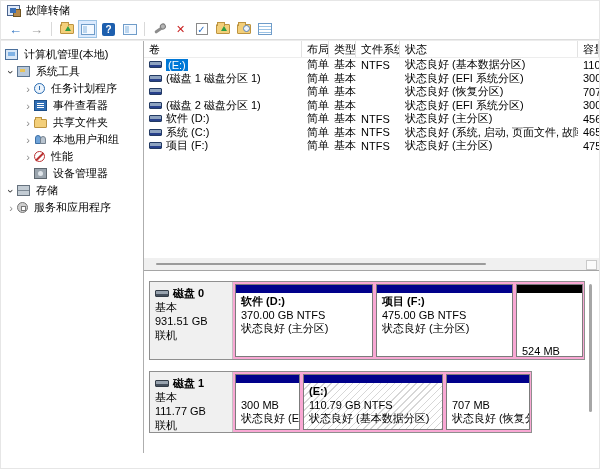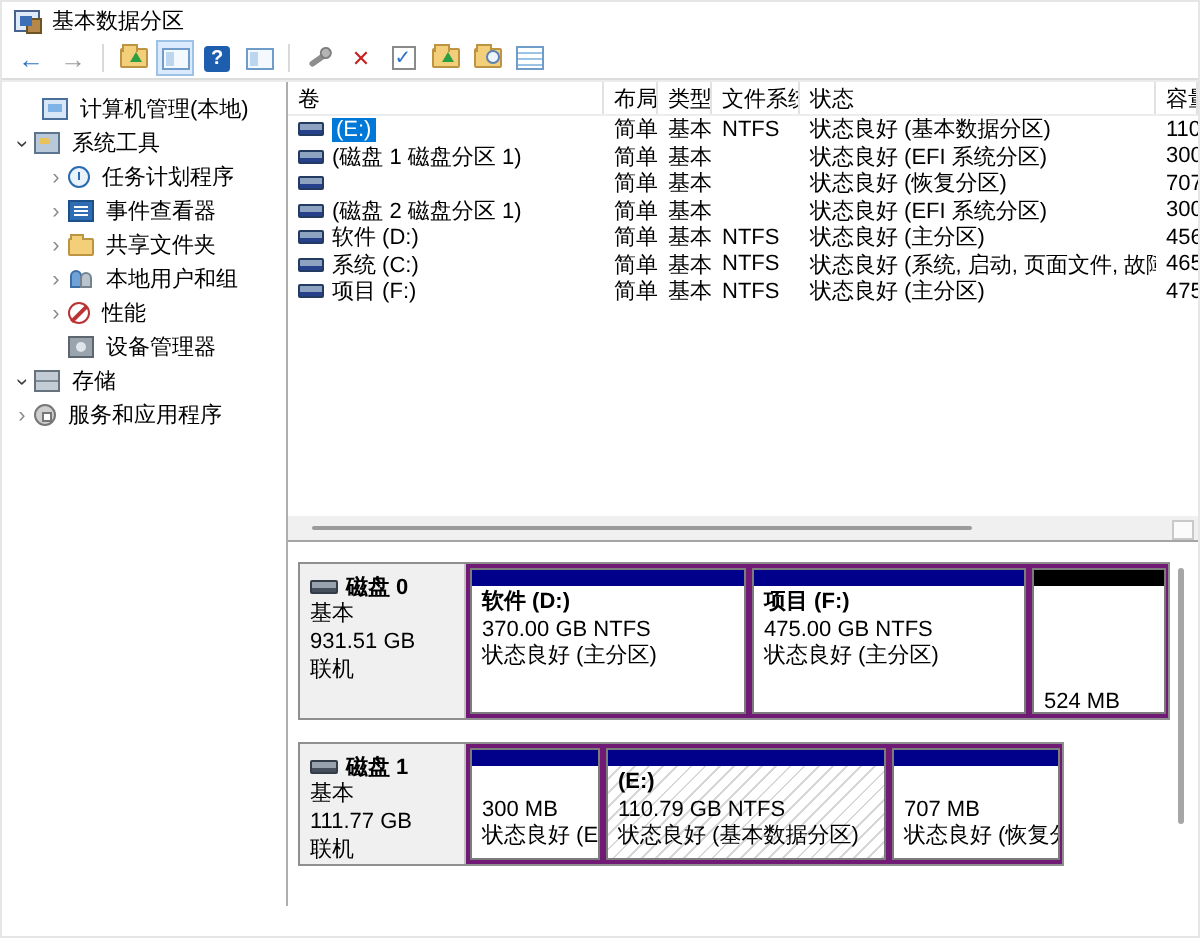--- a/index.html
+++ b/index.html
@@ -42,21 +42,21 @@
   .details-ic{width:14px;height:12px;border:1px solid #6f9cc9;box-sizing:border-box;background:
      linear-gradient(#fff 0 2px,#9cc3e5 2px 3px,#fff 3px 5px,#9cc3e5 5px 6px,#fff 6px 8px,#9cc3e5 8px 9px,#fff 9px);}
 
   
   .main{display:flex;height:412px;border-top:1px solid #ececec;}
   .sidebar{width:143px;flex:none;background:#fff;border-right:1px solid #aeaeae;padding-top:5px;box-sizing:border-box;overflow:hidden;}
   .right{flex:1;display:flex;flex-direction:column;min-width:0;}
 
   
   .tree-item{height:17px;display:flex;align-items:center;white-space:nowrap;cursor:default;}
-  .ti-l0{padding-left:20px;text-align:right;}
+  .ti-l0{padding-left:4px;text-align:right;}
   .ti-l1{padding-left:4px;}
   .ti-l2{padding-left:21px;}
   .chev{width:12px;flex:none;color:#8a8a8a;font-size:11px;display:flex;align-items:center;justify-content:center;}
   .chev.exp{transform:rotate(90deg);color:#3b3b3b;}
   .chev.none{visibility:hidden;}
   .tlabel{padding:1px 3px;}
   .tree-item.selected .tlabel{background:#d9d9d9;}
 
   .ic{width:13px;height:11px;flex:none;margin-right:3px;position:relative;box-sizing:border-box;}
   .ic-computer{background:#d8e7f7;border:1px solid #4a6f9b;}
@@ -90,21 +90,21 @@
   .vrow{display:flex;height:13.5px;align-items:center;}
   .vc{padding-left:5px;box-sizing:border-box;white-space:nowrap;overflow:hidden;flex:none;display:flex;align-items:center;}
   .vicon{width:13px;height:7px;flex:none;margin-right:4px;background:linear-gradient(#8ea3c0 0 3px,#27408b 3px);border:1px solid #233a63;border-radius:1px;box-sizing:border-box;}
   .vlabel.sel{background:#0078d7;color:#fff;padding:0 2px;}
   .hscroll{position:absolute;left:0;right:0;bottom:0;height:12px;background:#f0f0f0;}
   .hthumb{position:absolute;left:12px;top:5px;width:330px;height:2px;background:#9b9b9b;border-radius:1px;}
   .hcorner{position:absolute;right:2px;top:2px;width:9px;height:8px;border:1px solid #c9c9c9;background:#fbfbfb;}
 
   
   .disks{position:relative;flex:1;background:#fff;padding:10px 0 0 5px;box-sizing:border-box;overflow:hidden;}
-  .band{display:flex;border:1px solid #8f8f8f;box-sizing:border-box;background:#701a75;}
+  .band{display:flex;border:1px solid #8f8f8f;box-sizing:border-box;background:#f9a8d4;}
   .band+.band{margin-top:11px;}
   .dlabel{width:83px;flex:none;background:#f0f0f0;border-right:1px solid #c2c2c2;padding:4px 0 0 5px;box-sizing:border-box;overflow:hidden;}
   .dname{display:flex;align-items:center;gap:4px;font-weight:bold;height:14px;}
   .dicon{width:14px;height:7px;flex:none;background:linear-gradient(#97a2ae 0 3px,#454f5c 3px);border:1px solid #333c47;border-radius:1px;box-sizing:border-box;}
   .dline{line-height:14px;white-space:nowrap;}
   .parts{flex:1;display:flex;gap:3px;padding:2px;min-width:0;}
   .part{border:1px solid #7c7c7c;box-sizing:border-box;display:flex;flex-direction:column;flex:none;background:#fff;overflow:hidden;}
   .pbar{height:8px;flex:none;background:#00008b;}
   .pbar.black{background:#000;}
   .pbody{flex:1;padding:2px 0 0 5px;overflow:hidden;background:#fff;}
@@ -113,21 +113,21 @@
   .part.selected .pbody{background:repeating-linear-gradient(135deg,#ffffff 0 4px,#d7d7d7 4px 5px);}
   .vscroll{position:absolute;right:7px;top:13px;width:3px;height:128px;background:#a6a6a6;border-radius:2px;}
 </style>
 </head>
 <body>
 
 <div class="window">
 
   <div class="titlebar">
     <span class="mgmt-icon"></span>
-    <span class="title-text">基本数据分区</span>
+    <span class="title-text">故障转储</span>
   </div>
 
 
   <div class="toolbar">
     <span class="tbtn">
         <span class="g-back">←</span>
       </span>
     <span class="tbtn">
         <span class="g-fwd">→</span>
       </span>

